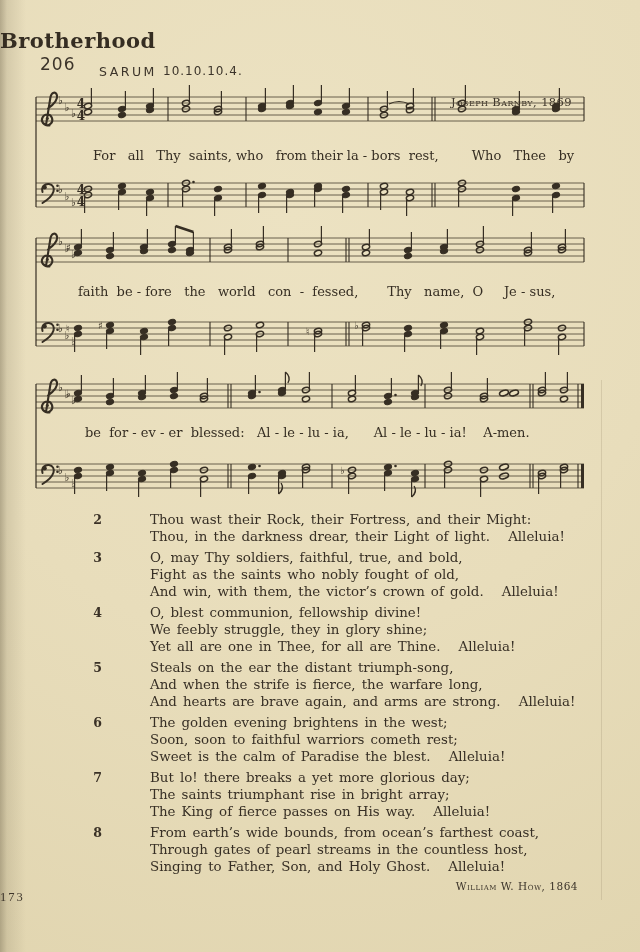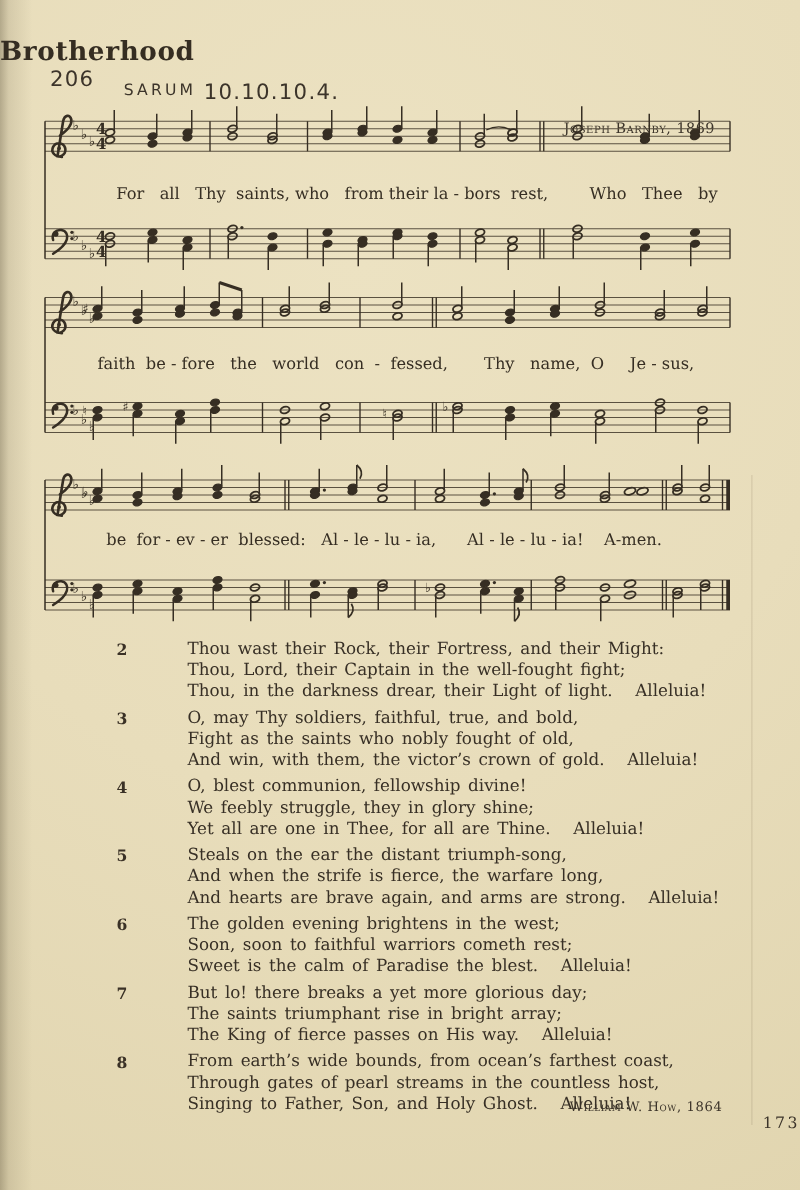--- a/index.html
+++ b/index.html
@@ -10,40 +10,40 @@
   .edge-shadow{position:absolute;left:0;top:0;width:26px;height:100%;
     background:linear-gradient(90deg, rgba(92,82,58,.38) 0, rgba(92,82,58,.14) 7px, rgba(92,82,58,0) 26px);}
   .seam{position:absolute;top:380px;left:601px;width:1px;height:520px;background:rgba(120,108,80,.18);}
   .header{position:absolute;top:28px;left:0;width:100%;text-align:left;
     font-family:"DejaVu Serif",serif;font-weight:bold;font-size:21px;letter-spacing:.5px;color:#352d22;}
   .hymn-number{position:absolute;top:54px;left:40px;font-family:"DejaVu Sans",sans-serif;
     font-size:17px;letter-spacing:1px;color:#3c342a;}
   .tune-name{position:absolute;top:64px;left:99px;font-family:"DejaVu Sans",sans-serif;
     font-size:12.5px;letter-spacing:2.5px;color:#3c342a;}
   .meter{position:absolute;top:64px;left:163px;font-family:"DejaVu Sans",sans-serif;
-    font-size:17px;letter-spacing:1px;color:#3c342a;}
+    font-size:12px;letter-spacing:1px;color:#3c342a;}
   .composer{position:absolute;top:64px;right:68px;font-variant:small-caps;
     font-size:11.5px;letter-spacing:.4px;color:#3c342a;margin-top:31px;}
   .music{position:absolute;top:0;left:0;width:640px;height:520px;}
   #score{position:absolute;top:0;left:0;}
   .lyric{position:absolute;font-size:13px;white-space:pre;color:#362e23;line-height:15px;}
   .lyric.l1{top:148px;left:93px;}
   .lyric.l2{top:284px;left:78px;}
   .lyric.l3{top:425px;left:85px;}
   .verses{position:absolute;top:511px;left:84px;width:516px;}
   .verse{display:flex;margin-bottom:4px;}
   .vnum{width:18px;text-align:right;flex:0 0 18px;font-weight:bold;font-size:12.5px;
     padding-top:1px;color:#3a3126;}
   .vlines{margin-left:8px;}
   .vline{display:block;font-size:13.4px;line-height:17px;word-spacing:1.8px;
     white-space:pre-wrap;color:#372f25;margin-left:40px;}
   .author{position:absolute;top:880px;right:62px;font-variant:small-caps;
     font-size:10.5px;letter-spacing:.5px;color:#3c342a;}
-  .page-number{position:absolute;top:890px;left:0;width:100%;text-align:right;
-    font-size:12.5px;letter-spacing:2px;color:#3c342a;}
+  .page-number{position:absolute;top:890px;left:0;width:100%;text-align:left;
+    font-size:12.5px;letter-spacing:2px;color:#3c342a;font-family:Liberation Serif, serif;}
 </style>
 </head>
 <body>
 
 <div class="page">
   <div class="edge-shadow"></div>
   <div class="seam"></div>
 
   <div class="header">Brotherhood</div>
 
@@ -635,21 +635,20 @@
     <div class="lyric l1">For   all   Thy  saints, who   from their la - bors  rest,        Who   Thee   by</div>
     <div class="lyric l2">faith  be - fore   the   world   con  -  fessed,       Thy   name,  O     Je - sus,</div>
     <div class="lyric l3">be  for - ev - er  blessed:   Al - le - lu - ia,      Al - le - lu - ia!    A-men.</div>
   </div>
 
   <div class="verses" id="verses">
   <div class="verse">
     <span class="vnum">2</span>
     <span class="vlines">
           <span class="vline">Thou wast their Rock, their Fortress, and their Might:</span>
-          <span class="vline">Thou, Lord, their Captain in the well-fought fight;</span>
           <span class="vline">Thou, in the darkness drear, their Light of light.   Alleluia!</span>
         </span>
   </div>
 
   <div class="verse">
     <span class="vnum">3</span>
     <span class="vlines">
           <span class="vline">O, may Thy soldiers, faithful, true, and bold,</span>
           <span class="vline">Fight as the saints who nobly fought of old,</span>
           <span class="vline">And win, with them, the victor’s crown of gold.   Alleluia!</span>

